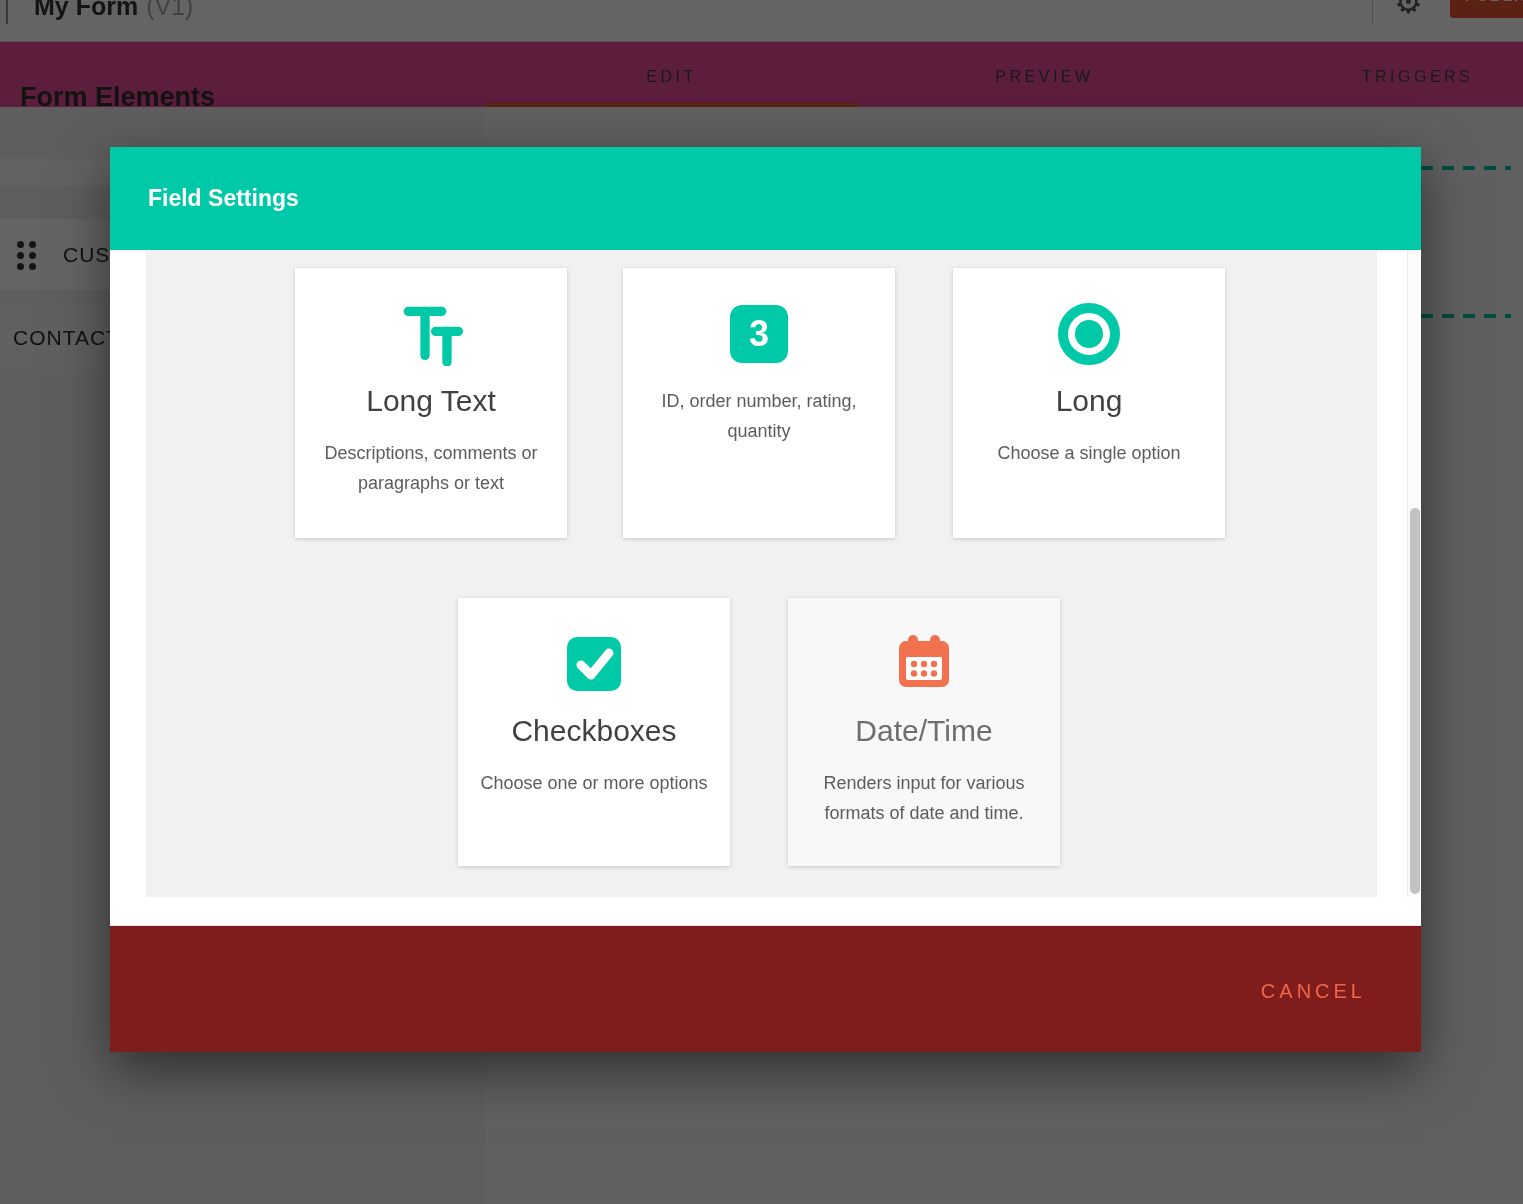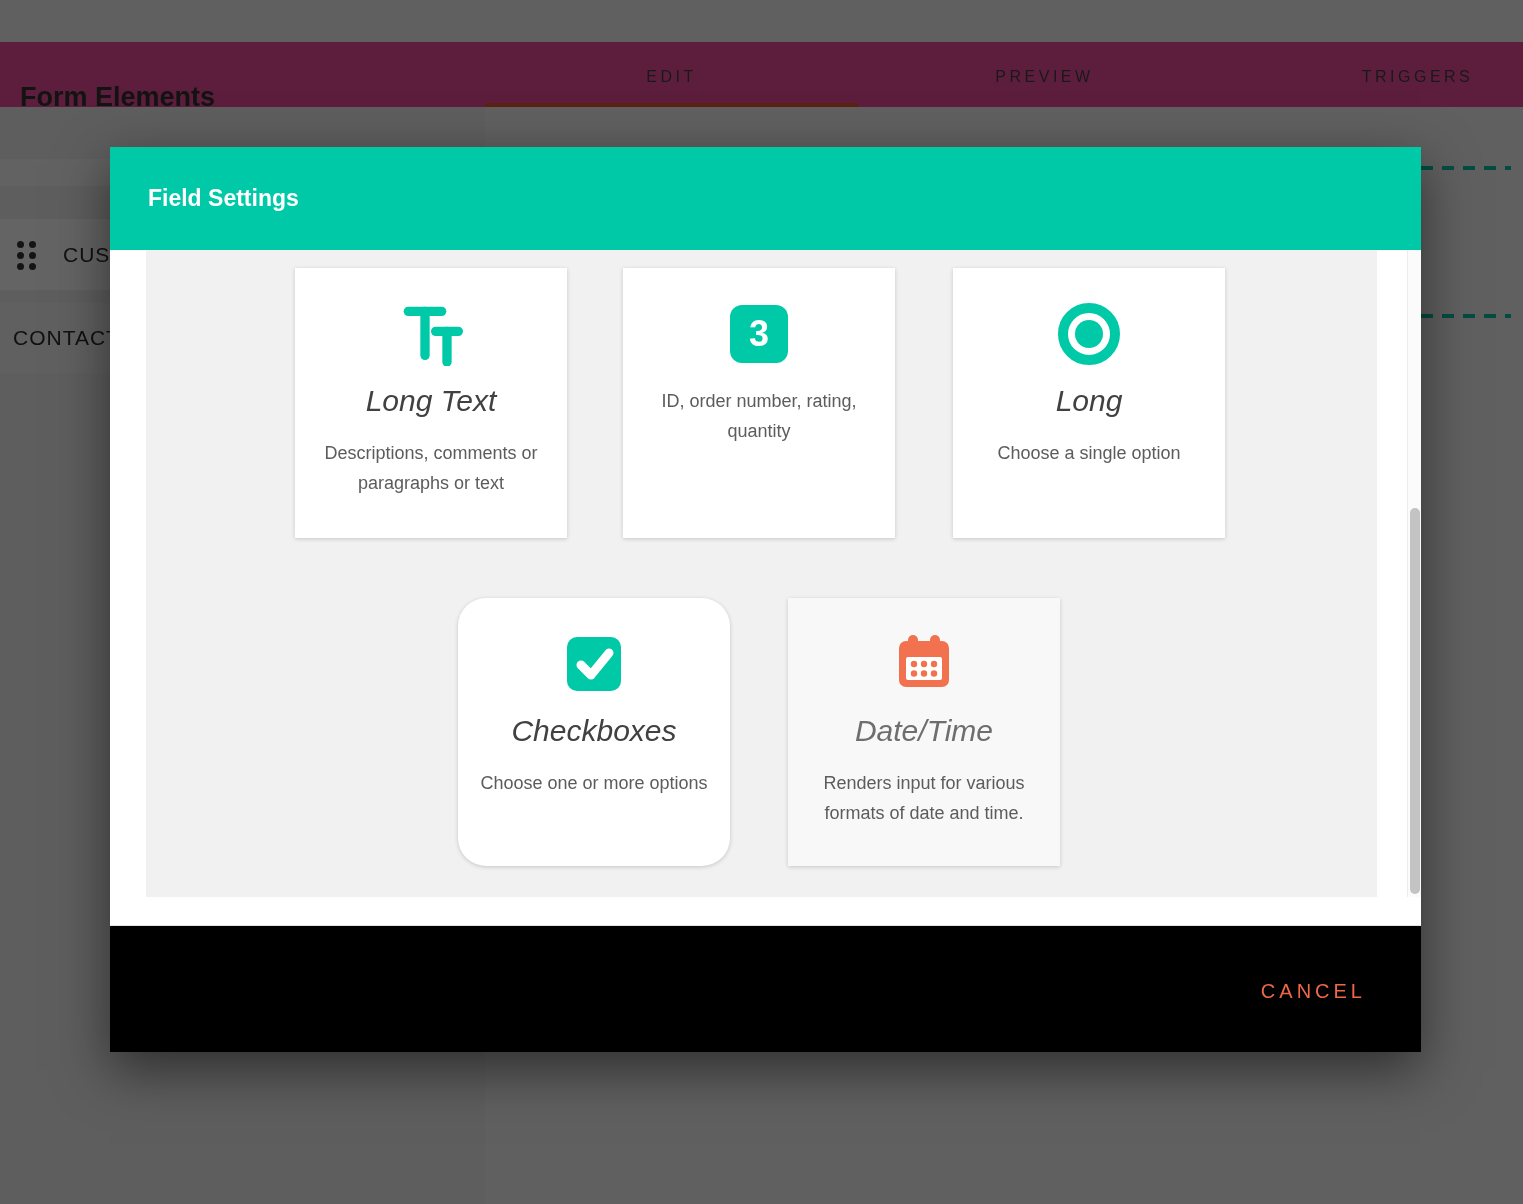--- a/index.html
+++ b/index.html
@@ -42,40 +42,50 @@
   .modal{position:absolute;left:110px;top:147px;width:1311px;height:905px;background:#ffffff;
     box-shadow:0 18px 50px rgba(0,0,0,0.5);}
   .modal-header{position:absolute;left:0;top:0;width:1311px;height:103px;background:#00C9A7;}
   .modal-title{position:absolute;left:38px;top:0;line-height:103px;font-size:23px;font-weight:700;color:#ffffff;white-space:nowrap;}
   .modal-panel{position:absolute;left:36px;top:103px;width:1231px;height:647px;background:#f1f1f1;}
   .card{position:absolute;width:272px;height:270px;background:#ffffff;box-shadow:0 1px 4px rgba(0,0,0,0.18);
     text-align:center;cursor:pointer;}
   .card.muted{background:#f8f8f8;}
   .card.muted .card-title{color:#6e6e6e;}
   .card-icon{margin-top:34px;height:64px;display:flex;align-items:center;justify-content:center;}
-  .card-title{margin-top:18px;font-size:30px;color:#414141;font-style:italic;}
+  .card-title{margin-top:18px;font-size:30px;color:#414141;}
   .card-desc{margin-top:20px;font-size:18px;line-height:30px;color:#5c5c5c;padding:0 20px;}
   .pos-longtext{left:149px;top:18px;}
   .pos-number{left:477px;top:18px;}
   .pos-radio{left:807px;top:18px;}
-  .pos-checkboxes{left:312px;top:348px;height:268px;border-radius:28px;}
+  .pos-checkboxes{left:312px;top:348px;height:268px;}
   .pos-datetime{left:642px;top:348px;height:268px;}
   .num-badge{width:58px;height:58px;background:#00C9A7;border-radius:12px;color:#fff;
     font-size:36px;font-weight:700;line-height:58px;text-align:center;}
   .scroll-track{position:absolute;left:1297px;top:103px;width:14px;height:647px;background:#fbfbfb;border-left:1px solid #ececec;box-sizing:border-box;cursor:pointer;}
   .scroll-thumb{position:absolute;left:2px;top:258px;width:10px;height:386px;background:#c3c3c3;border-radius:5px;cursor:pointer;}
-  .modal-footer{position:absolute;left:0;top:778px;width:1311px;height:127px;background:#000000;border-top:1px solid #e4e4e4;box-sizing:border-box;}
+  .modal-footer{position:absolute;left:0;top:778px;width:1311px;height:127px;background:#7f1d1d;border-top:1px solid #e4e4e4;box-sizing:border-box;}
   .cancel-btn{position:absolute;right:49px;top:53px;background:none;border:none;font-family:inherit;
     font-size:20px;letter-spacing:4px;color:#EE6747;cursor:pointer;white-space:nowrap;}
 </style>
 </head>
 <body>
 
 <div id="app">
 
+  <div class="topbar">
+    <div class="left-tick"></div>
+    <div class="form-title">
+      <span>My Form</span><span class="form-version">(V1)</span>
+    </div>
+    <div class="revisions-btn">REVISIONS</div>
+    <div class="topbar-divider"></div>
+    <div class="gear-btn">⚙</div>
+    <button class="publish-btn">PUBLISH</button>
+  </div>
 
   <div class="tabband">
     <div class="form-elements-title">Form Elements</div>
     <div class="tabs">
       <div class="tab active">EDIT</div>
       <div class="tab">PREVIEW</div>
       <div class="tab">TRIGGERS</div>
     </div>
   </div>
 

